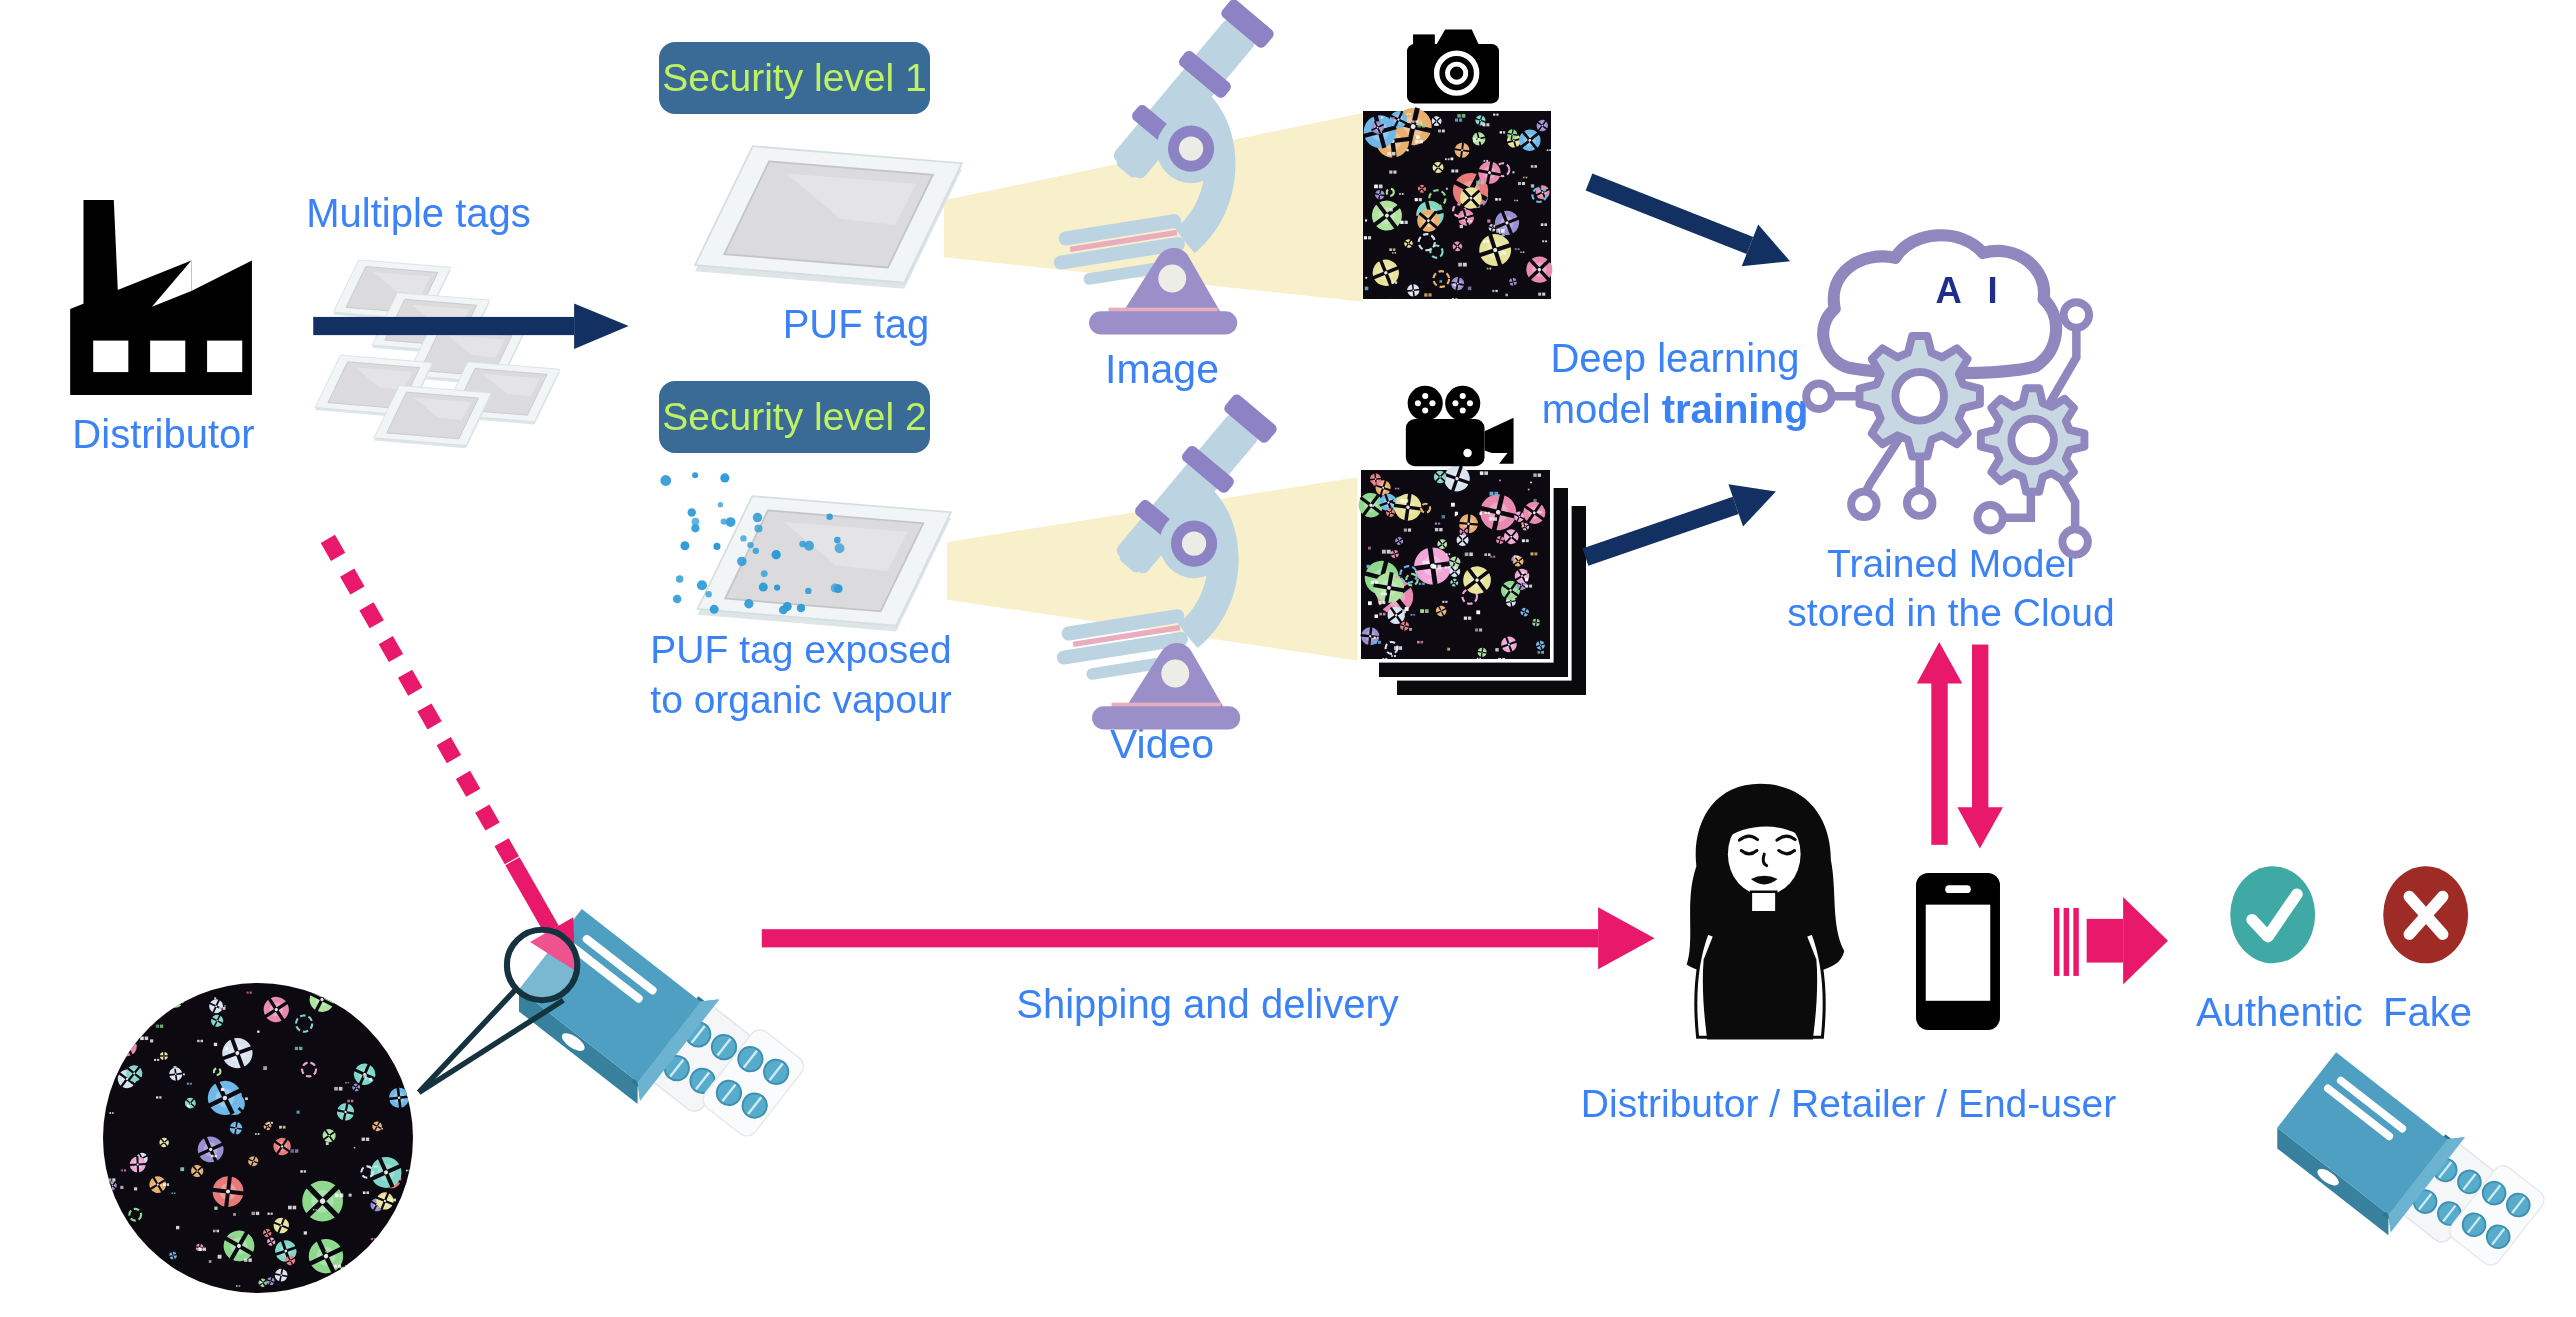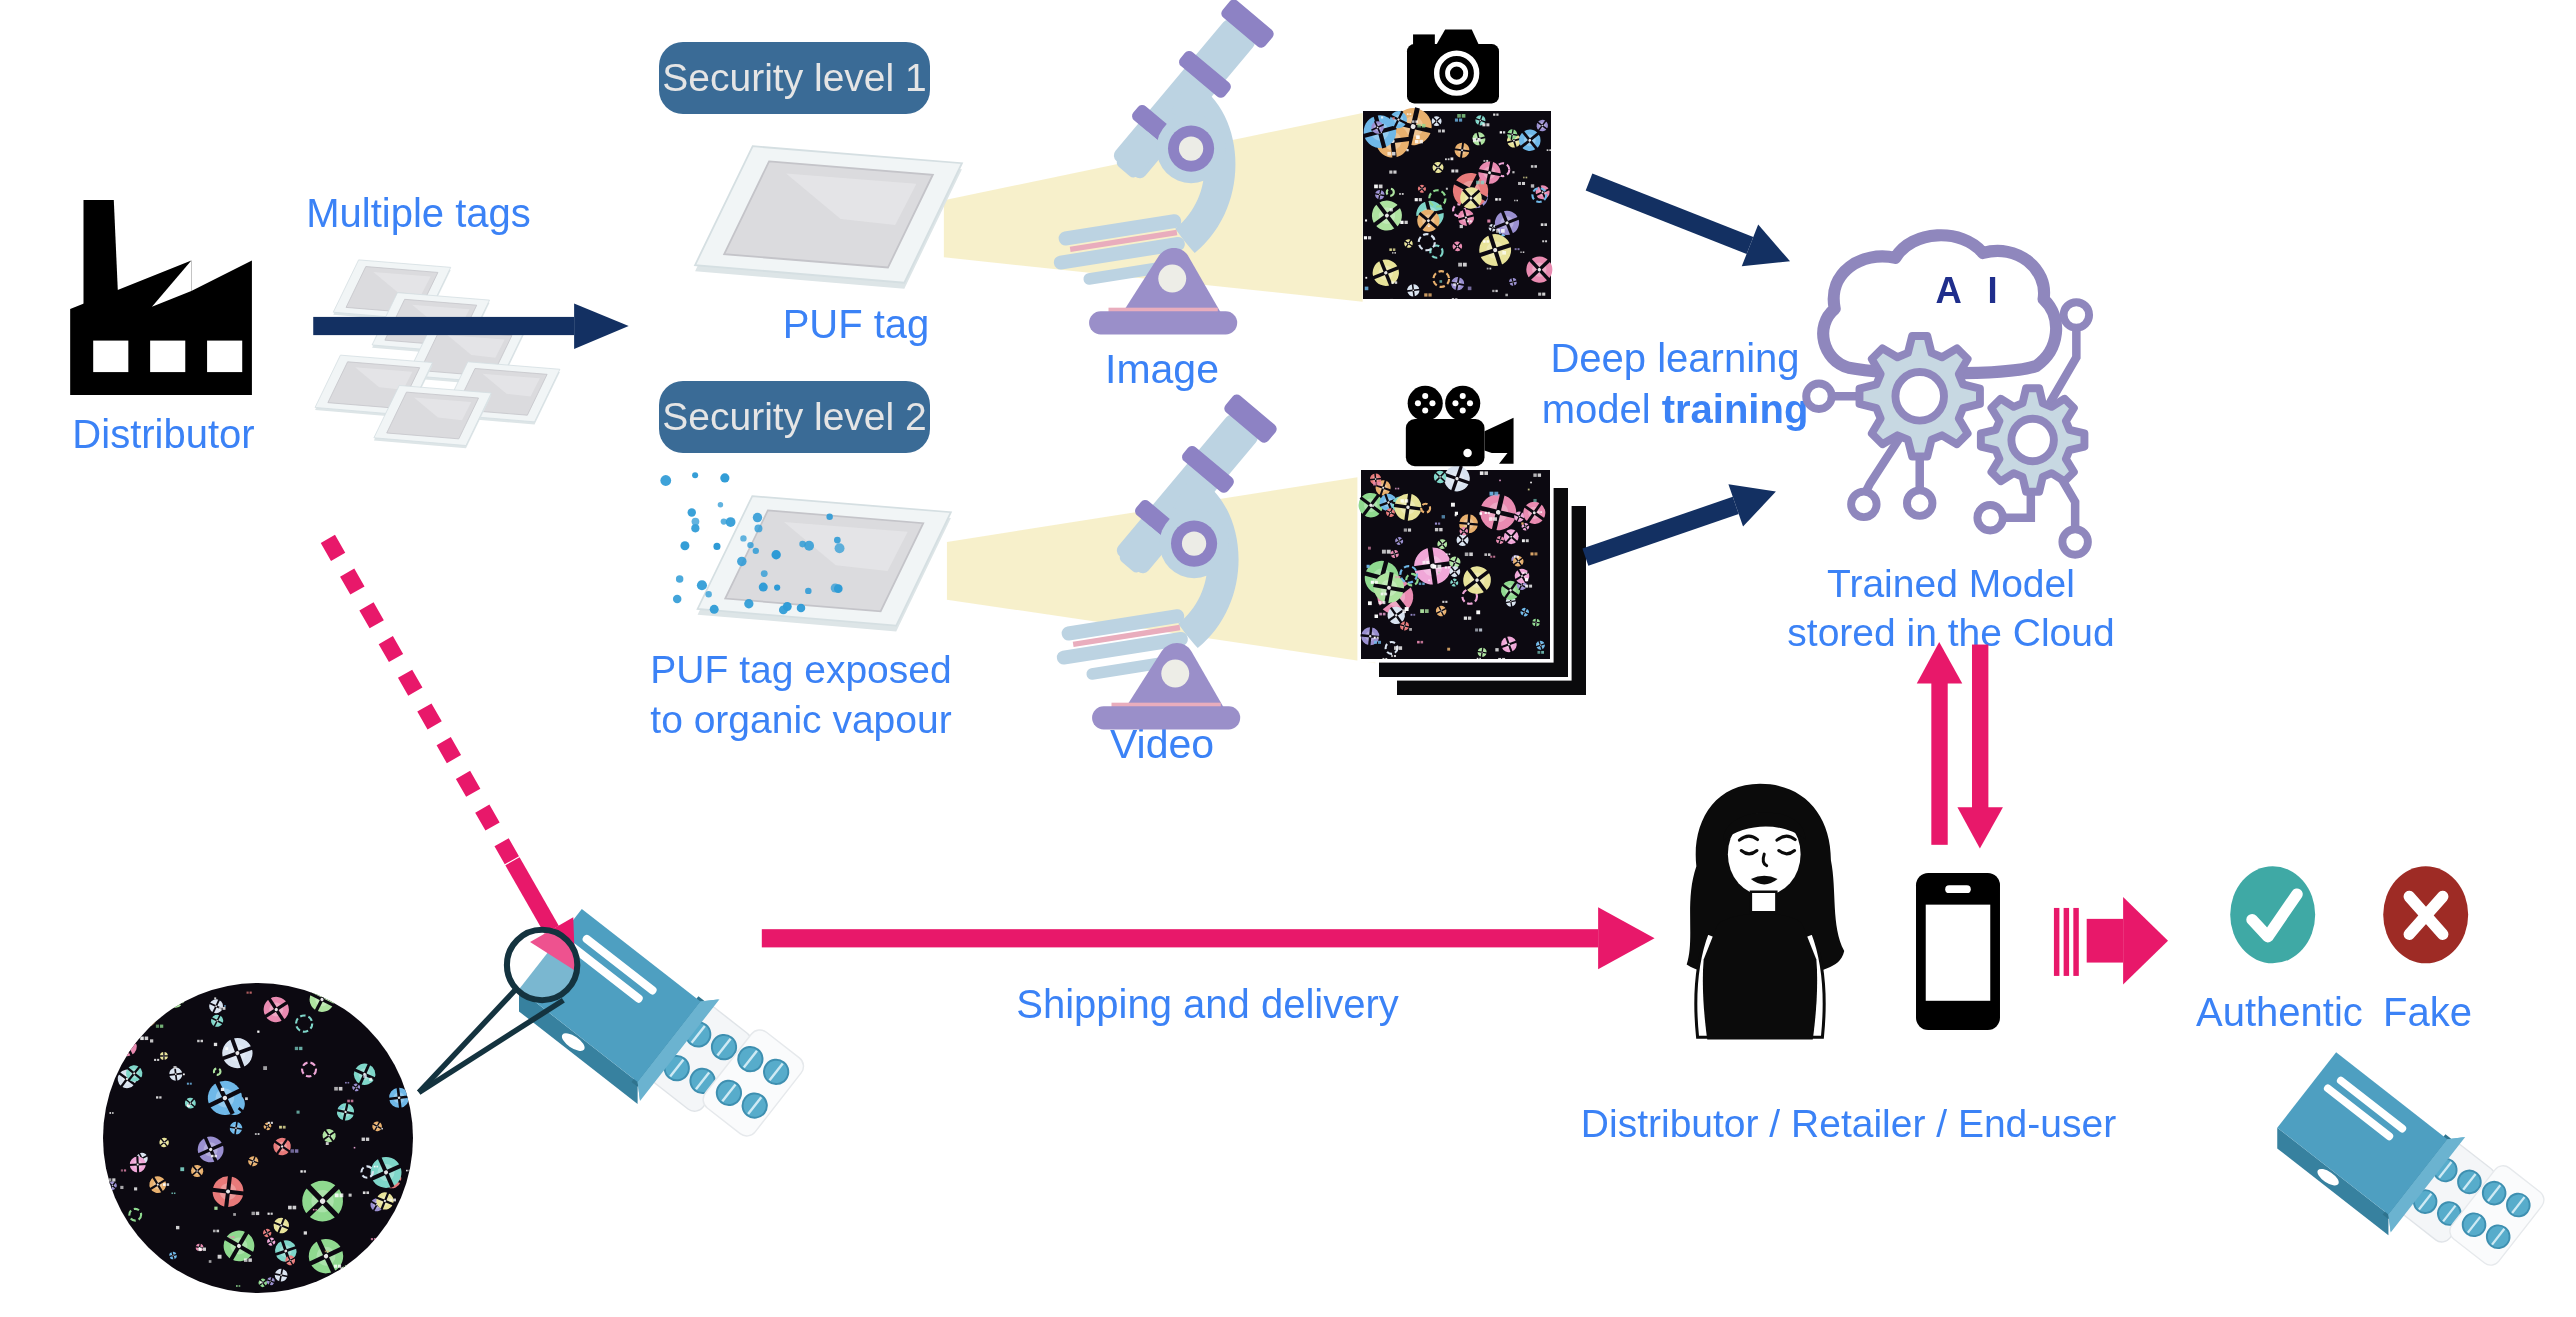--- a/index.html
+++ b/index.html
@@ -1,24 +1,24 @@
 <!DOCTYPE html>
 <html style="--pink: #E8186A; --navy: #133062; --steel: #3A6B96; --purple: #8F87BD; --gearfill: #C7D8E2; --scopebody: #BCD3E2; --scopepurple: #9A8FC9; --scopeband: #8D82C4; --stagepink: #E9ADBD; --beam: #F7EFC8; --teal: #3FA9A5; --darkred: #9E2B25; --boxblue: #4E9FC1; --boxdark: #37819F; --boxflap: #6BB3D0; --pill: #57ACCB; --ink: #14333F; --microbg: #0C0911; --ainavy: #1F2E8C;font-size:9.7px"><head>
 <meta charset="utf-8">
 <style>
   html,body{margin:0;padding:0;background:#fff;}
   .canvas{position:relative;width:2576px;height:1317px;background:#fff;overflow:hidden;
           font-family:"Liberation Sans",sans-serif;color:#0b0b0b;}
   .abs{position:absolute;}
   .lbl{position:absolute;text-align:center;color:#3b82f6;line-height:1.22;}
-  .f64{font-size:39px;margin-top:20px;}
+  .f64{font-size:39px;}
   .f66{font-size:40px;}
   .f68{font-size:41px;}
-  .badge{position:absolute;width:271px;height:72px;border-radius:24px;
-         background:var(--steel,#3A6B96);color:#e5e5e5;font-size:39px;
+  .badge{position:absolute;width:271px;height:72px;border-radius:16px;
+         background:var(--steel,#3A6B96);color:#bef264;font-size:39px;
          display:flex;align-items:center;justify-content:center;z-index:6;}
   .micro{position:absolute;background:var(--microbg,#0C0911);z-index:3;}
   .frame{position:absolute;background:#0a0a0c;box-shadow:0 0 0 3.6px #fff;z-index:2;}
   .mainframe{box-shadow:0 0 0 3.6px #fff;z-index:3;}
   .z1{z-index:1}.z2{z-index:2}.z3{z-index:3}.z4{z-index:4}.z5{z-index:5}
   svg{display:block;overflow:visible;}
   .bold{font-weight:bold;}
 </style>
 </head>
 <body>

